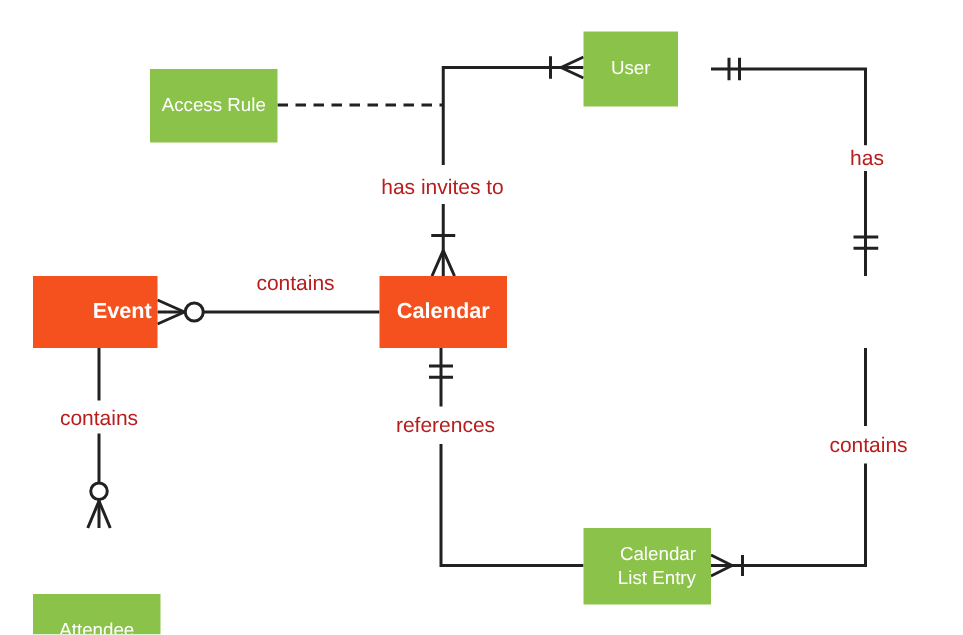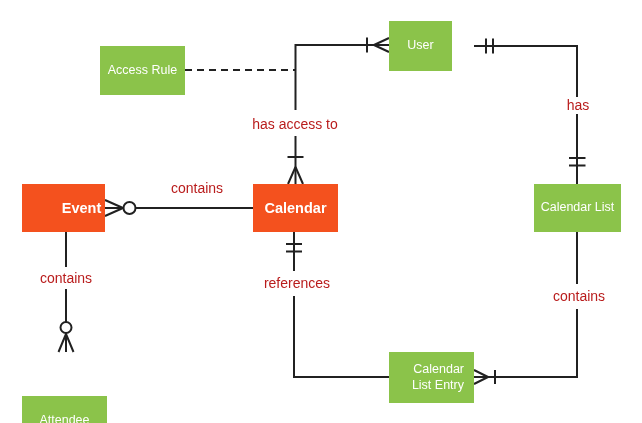--- a/index.html
+++ b/index.html
@@ -86,32 +86,29 @@
   </div>
 
   <div class="entity orange" style="left:22px;top:184px;width:83px;height:48px;padding-left:36px;">
     <span>Event</span>
   </div>
 
   <div class="entity orange" style="left:253px;top:184px;width:85px;height:48px;">
     <span>Calendar</span>
   </div>
 
-  <div class="entity green" style="left:534px;top:184px;width:87px;height:48px;">
-    <span>Calendar List</span>
-  </div>
 
   <div class="entity green" style="left:22px;top:352px;width:85px;height:49px;margin-top:44px;">
     <span>Attendee</span>
   </div>
 
   <div class="entity green" style="left:389px;top:352px;width:85px;height:51px;padding:4px 10px;text-align:right;">
     <span>Calendar List Entry</span>
   </div>
 
   <div class="rel-label" style="left:197px;top:188px;">contains</div>
-  <div class="rel-label" style="left:295px;top:124px;">has access to</div>
+  <div class="rel-label" style="left:295px;top:124px;">has invites to</div>
   <div class="rel-label" style="left:578px;top:105px;">has</div>
   <div class="rel-label" style="left:297px;top:283px;">references</div>
   <div class="rel-label" style="left:579px;top:296px;">contains</div>
   <div class="rel-label" style="left:66px;top:278px;">contains</div>
 
 </div>
 
 </body></html>

